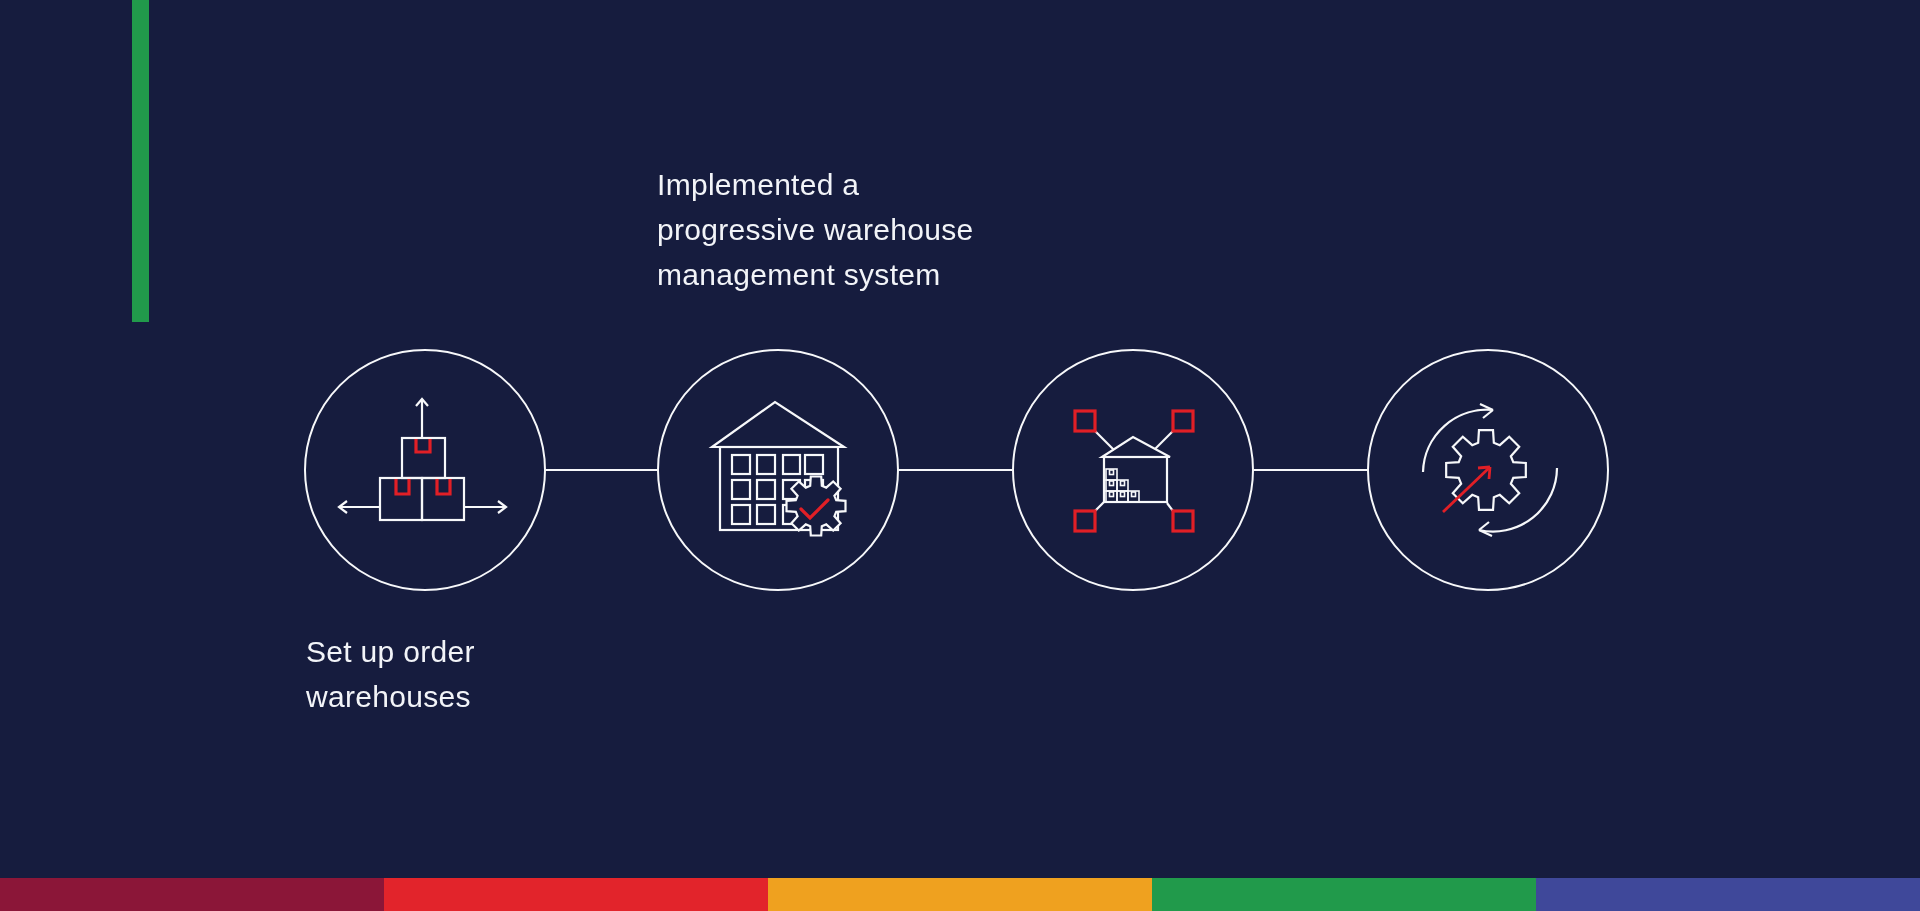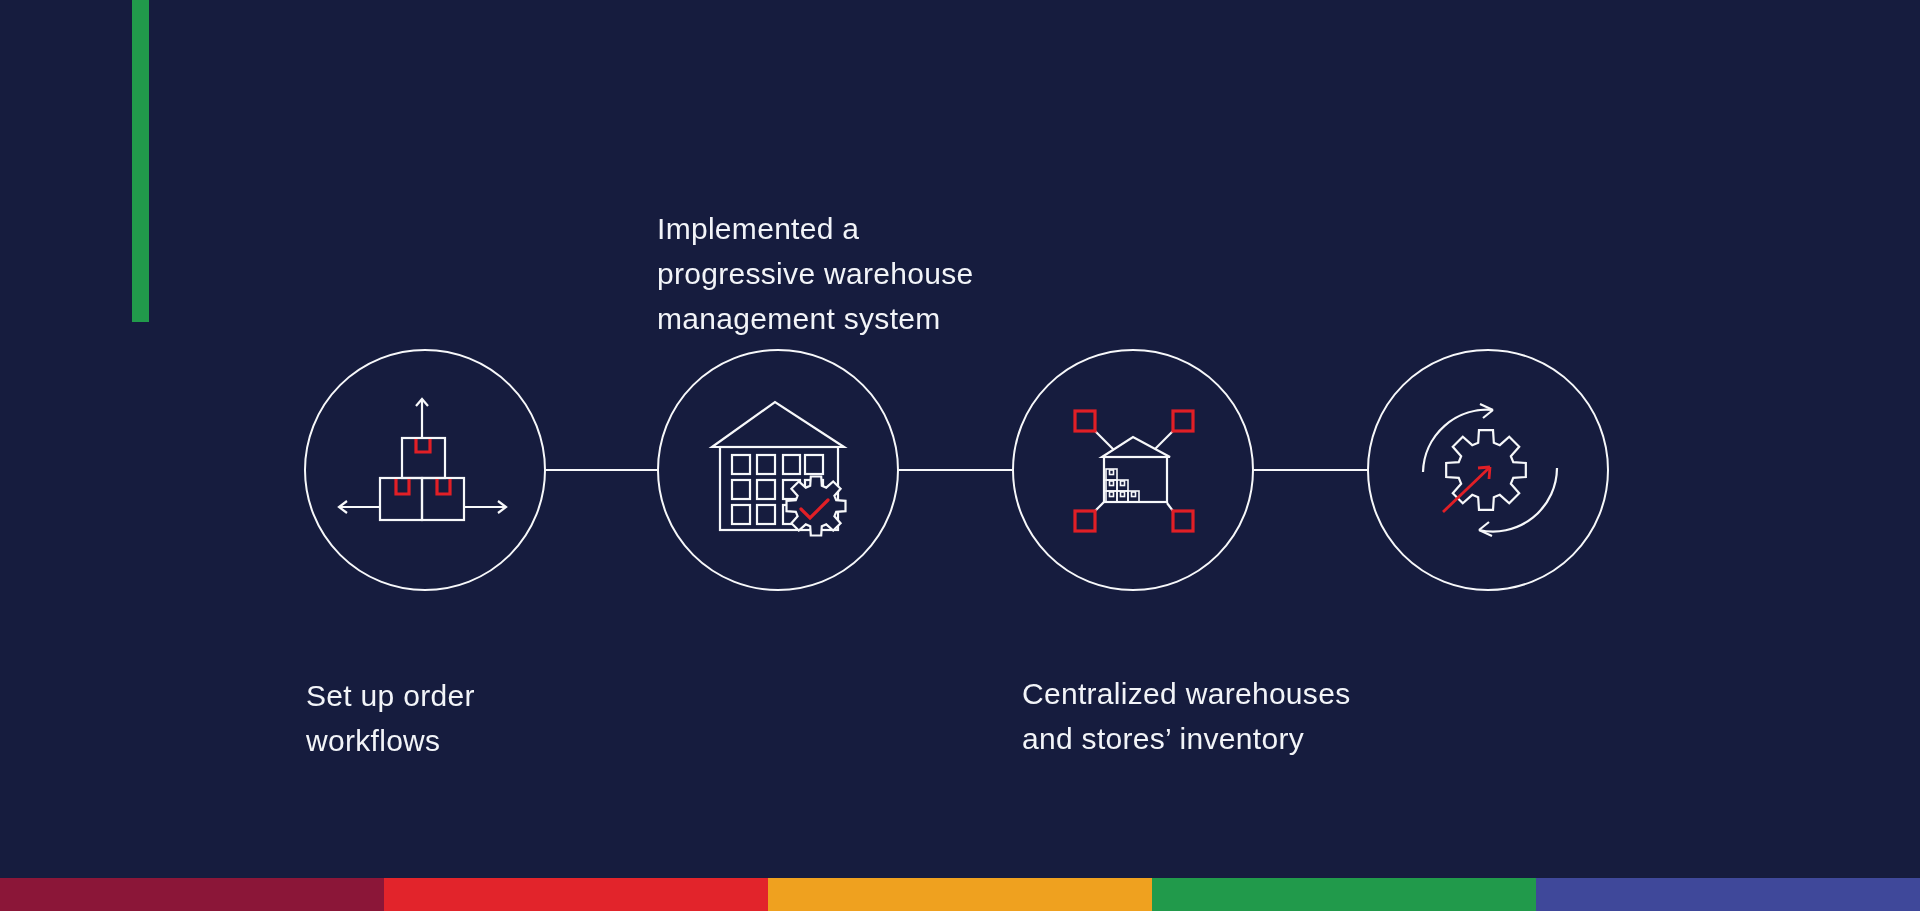--- a/index.html
+++ b/index.html
@@ -15,21 +15,21 @@
     border:2px solid #F7F8FA; border-radius:50%;
     display:flex; align-items:center; justify-content:center;
   }
   .c1{left:304px} .c2{left:657px} .c3{left:1012px} .c4{left:1367px}
 
   .connector { position:absolute; top:469px; height:2px; background:#F7F8FA; }
   .k1{left:546px;width:111px} .k2{left:899px;width:113px} .k3{left:1254px;width:113px}
 
   .step-label {
     position:absolute; color:#F2F4F8; font-size:30px; line-height:45px;
-    letter-spacing:0.3px; white-space:pre-line; font-weight:400;margin-top:44px;
+    letter-spacing:0.3px; white-space:pre-line; font-weight:400;
   }
   .l1{left:306px;top:629px} .l2{left:657px;top:162px}
   .l3{left:1022px;top:627px} .l4{left:1367px;top:156px}
 
   .footer { position:absolute; left:0; bottom:0; width:100%; height:33px; display:flex; }
   .footer span { flex:1 1 0; }
 
   svg { display:block; }
   .w { stroke:#F7F8FA; stroke-width:2.2; fill:none; }
   .wt { stroke:#F7F8FA; stroke-width:1.6; fill:none; }
@@ -123,26 +123,24 @@
       <path class="w" d="M25,92 A64,64 0 0 1 95,30"></path>
       <path class="w" d="M95,30 L82,24 M95,30 L85,38"></path>
       <path class="w" d="M159,88 A64,64 0 0 1 81,150"></path>
       <path class="w" d="M81,150 L94,156 M81,150 L91,142"></path>
       <path class="rthin" d="M45,132 L92,87"></path>
       <path class="rthin" d="M92,87 L80,88 M92,87 L91,99"></path>
     </svg>
   </div>
 
   <div class="step-label l1">Set up order
-workflows</div>
+warehouses</div>
   <div class="step-label l2">Implemented a
 progressive warehouse
 management system</div>
-  <div class="step-label l3">Centralized warehouses
-and stores’ inventory</div>
 
   <div class="footer">
     <span style="background:#8B1638"></span>
     <span style="background:#E2242B"></span>
     <span style="background:#EFA11F"></span>
     <span style="background:#219A4B"></span>
     <span style="background:#3F489A"></span>
   </div>
 
 </div>

